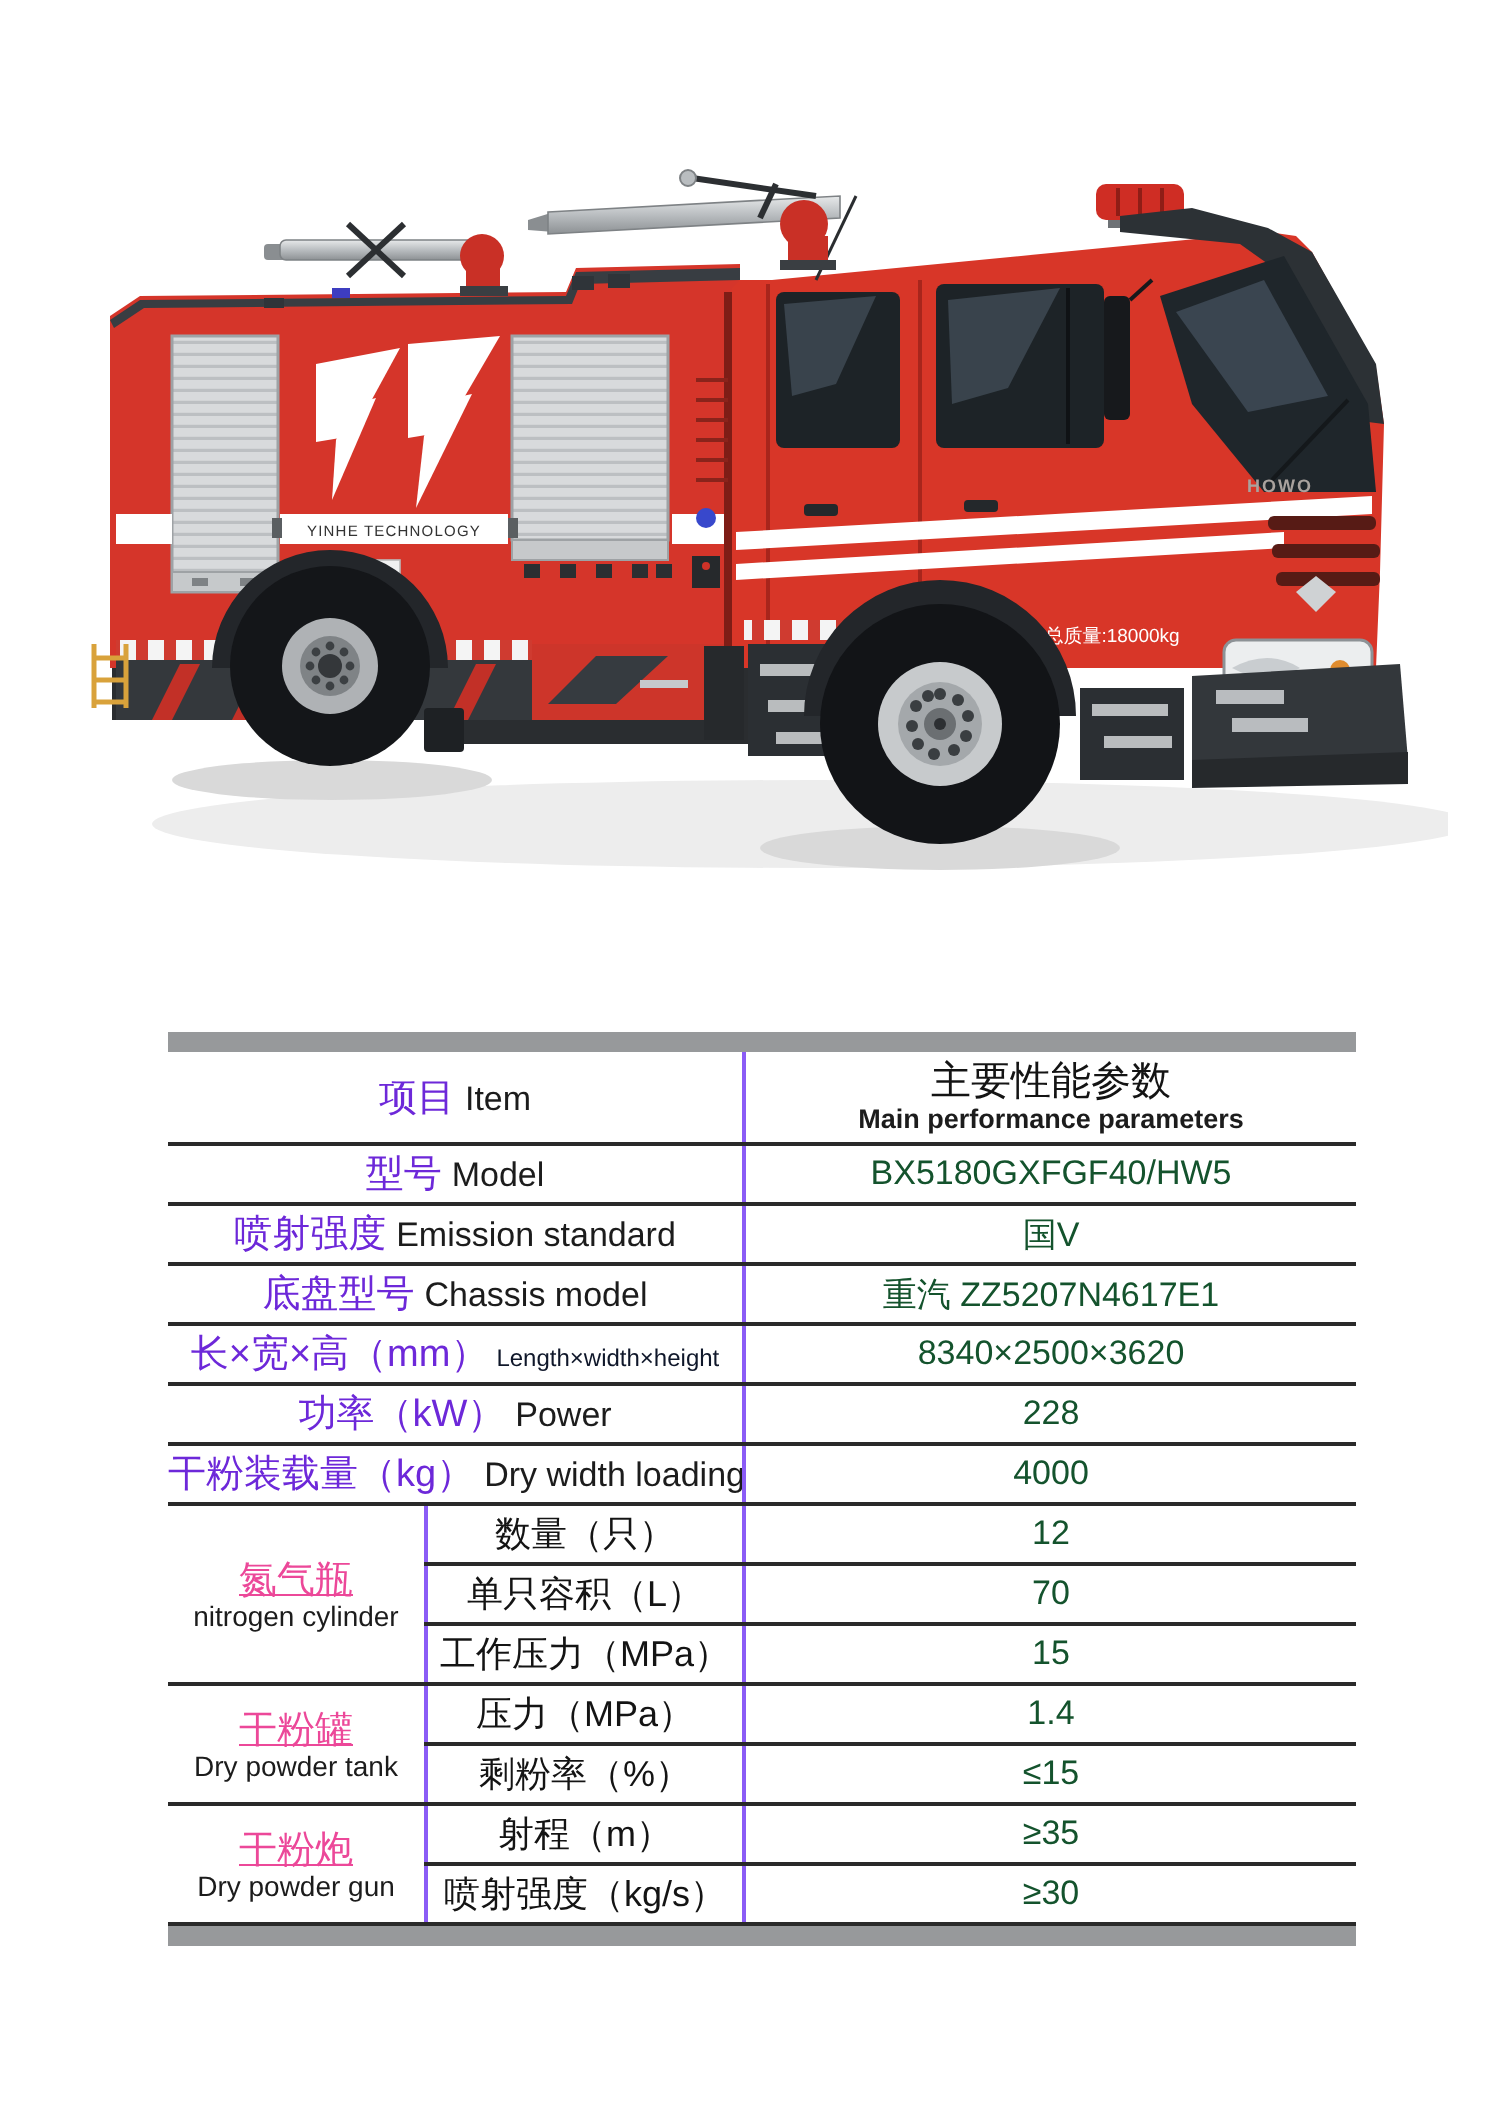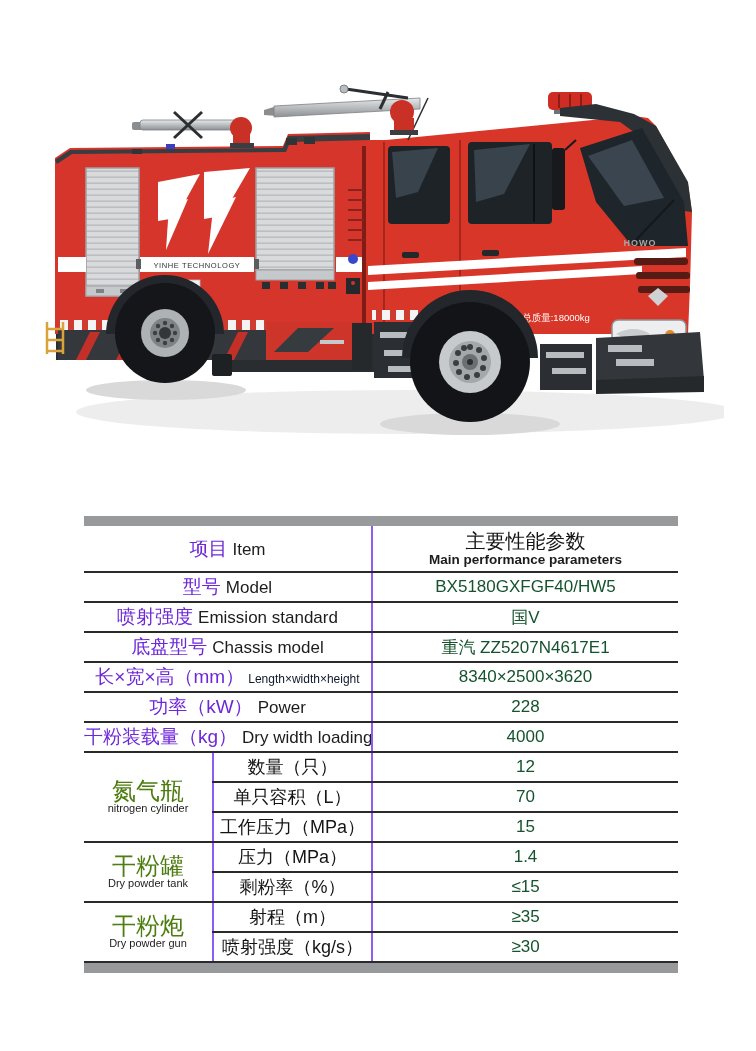--- a/index.html
+++ b/index.html
@@ -12,22 +12,22 @@
   table.spec-table td{border-bottom:2px solid #2a2a2a;text-align:center;vertical-align:middle;
        padding:0;white-space:nowrap;overflow:hidden;height:28px;}
   tr.hrow td{height:45px;}
   td.vline{border-left:2px solid #8b5cf6;}
   .zh{font-size:19px;color:#6d28d9;}
   .en{font-size:17px;color:#1c1c1c;margin-left:5px;}
   .en-sm{font-size:12px;color:#0f172a;margin-left:4px;}
   .val{font-size:17px;color:#14532d;}
   .hzh{display:block;font-size:20px;line-height:22px;color:#141414;}
   .hen{display:block;font-size:13.5px;line-height:15px;color:#1c1c1c;font-weight:bold;}
-  .gzh{display:block;font-size:24px;line-height:21px;color:#4d7c0f;}
-  .gen{display:block;font-size:11px;line-height:14px;color:#1c1c1c;}
+  .gzh{display:block;font-size:19px;line-height:21px;color:#ec4899;text-decoration:underline;}
+  .gen{display:block;font-size:14px;line-height:14px;color:#1c1c1c;}
   .sub{font-size:18px;color:#141414;margin-left:44px;}
   svg text{font-family:"Liberation Sans","DejaVu Sans",sans-serif;}
 </style>
 </head>
 <body>
 
 <div class="truck-wrap">
 <svg width="688" height="390" viewBox="0 0 688 390">
   <defs>
     <pattern id="slat" width="8" height="6" patternUnits="userSpaceOnUse">

